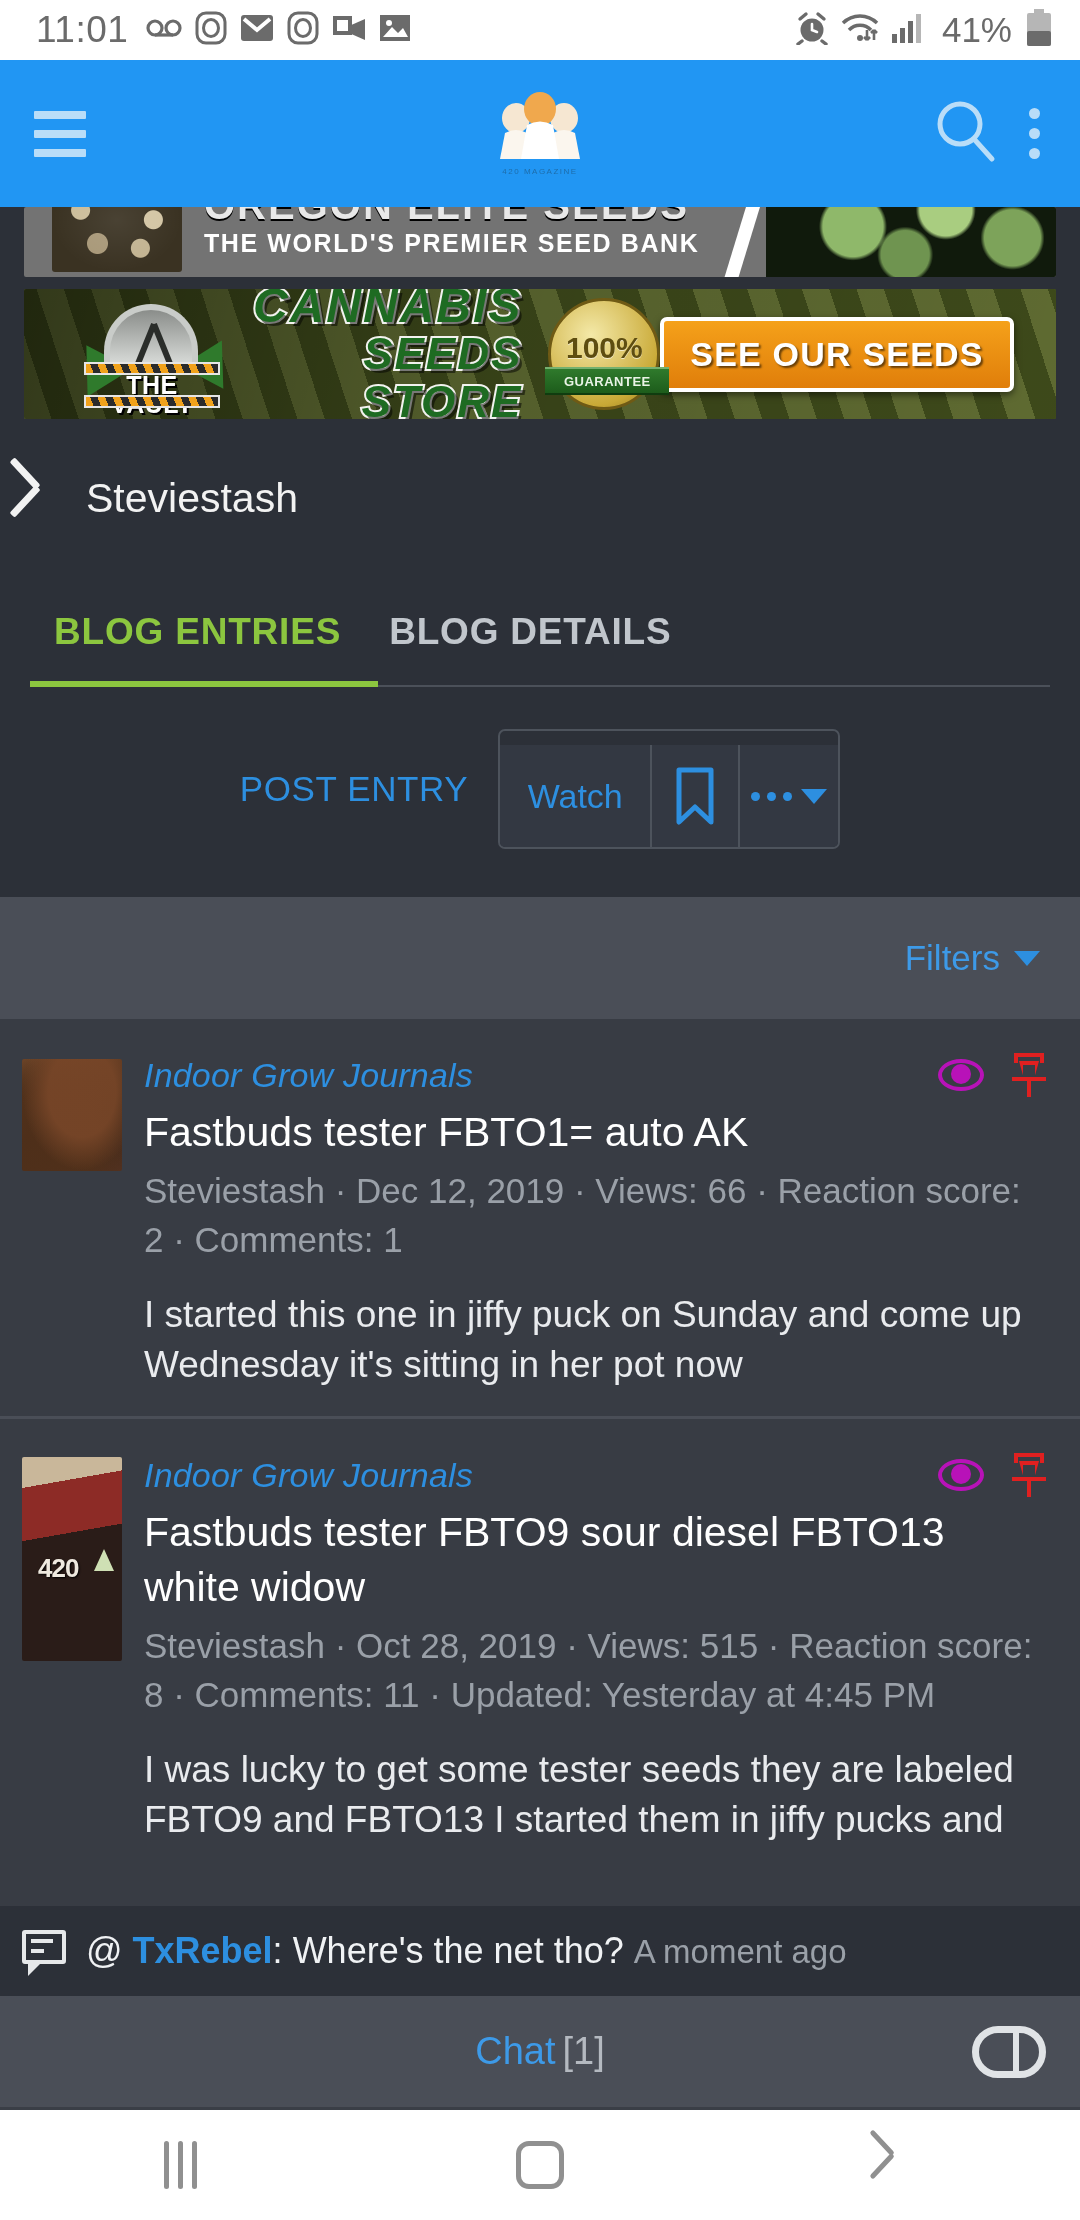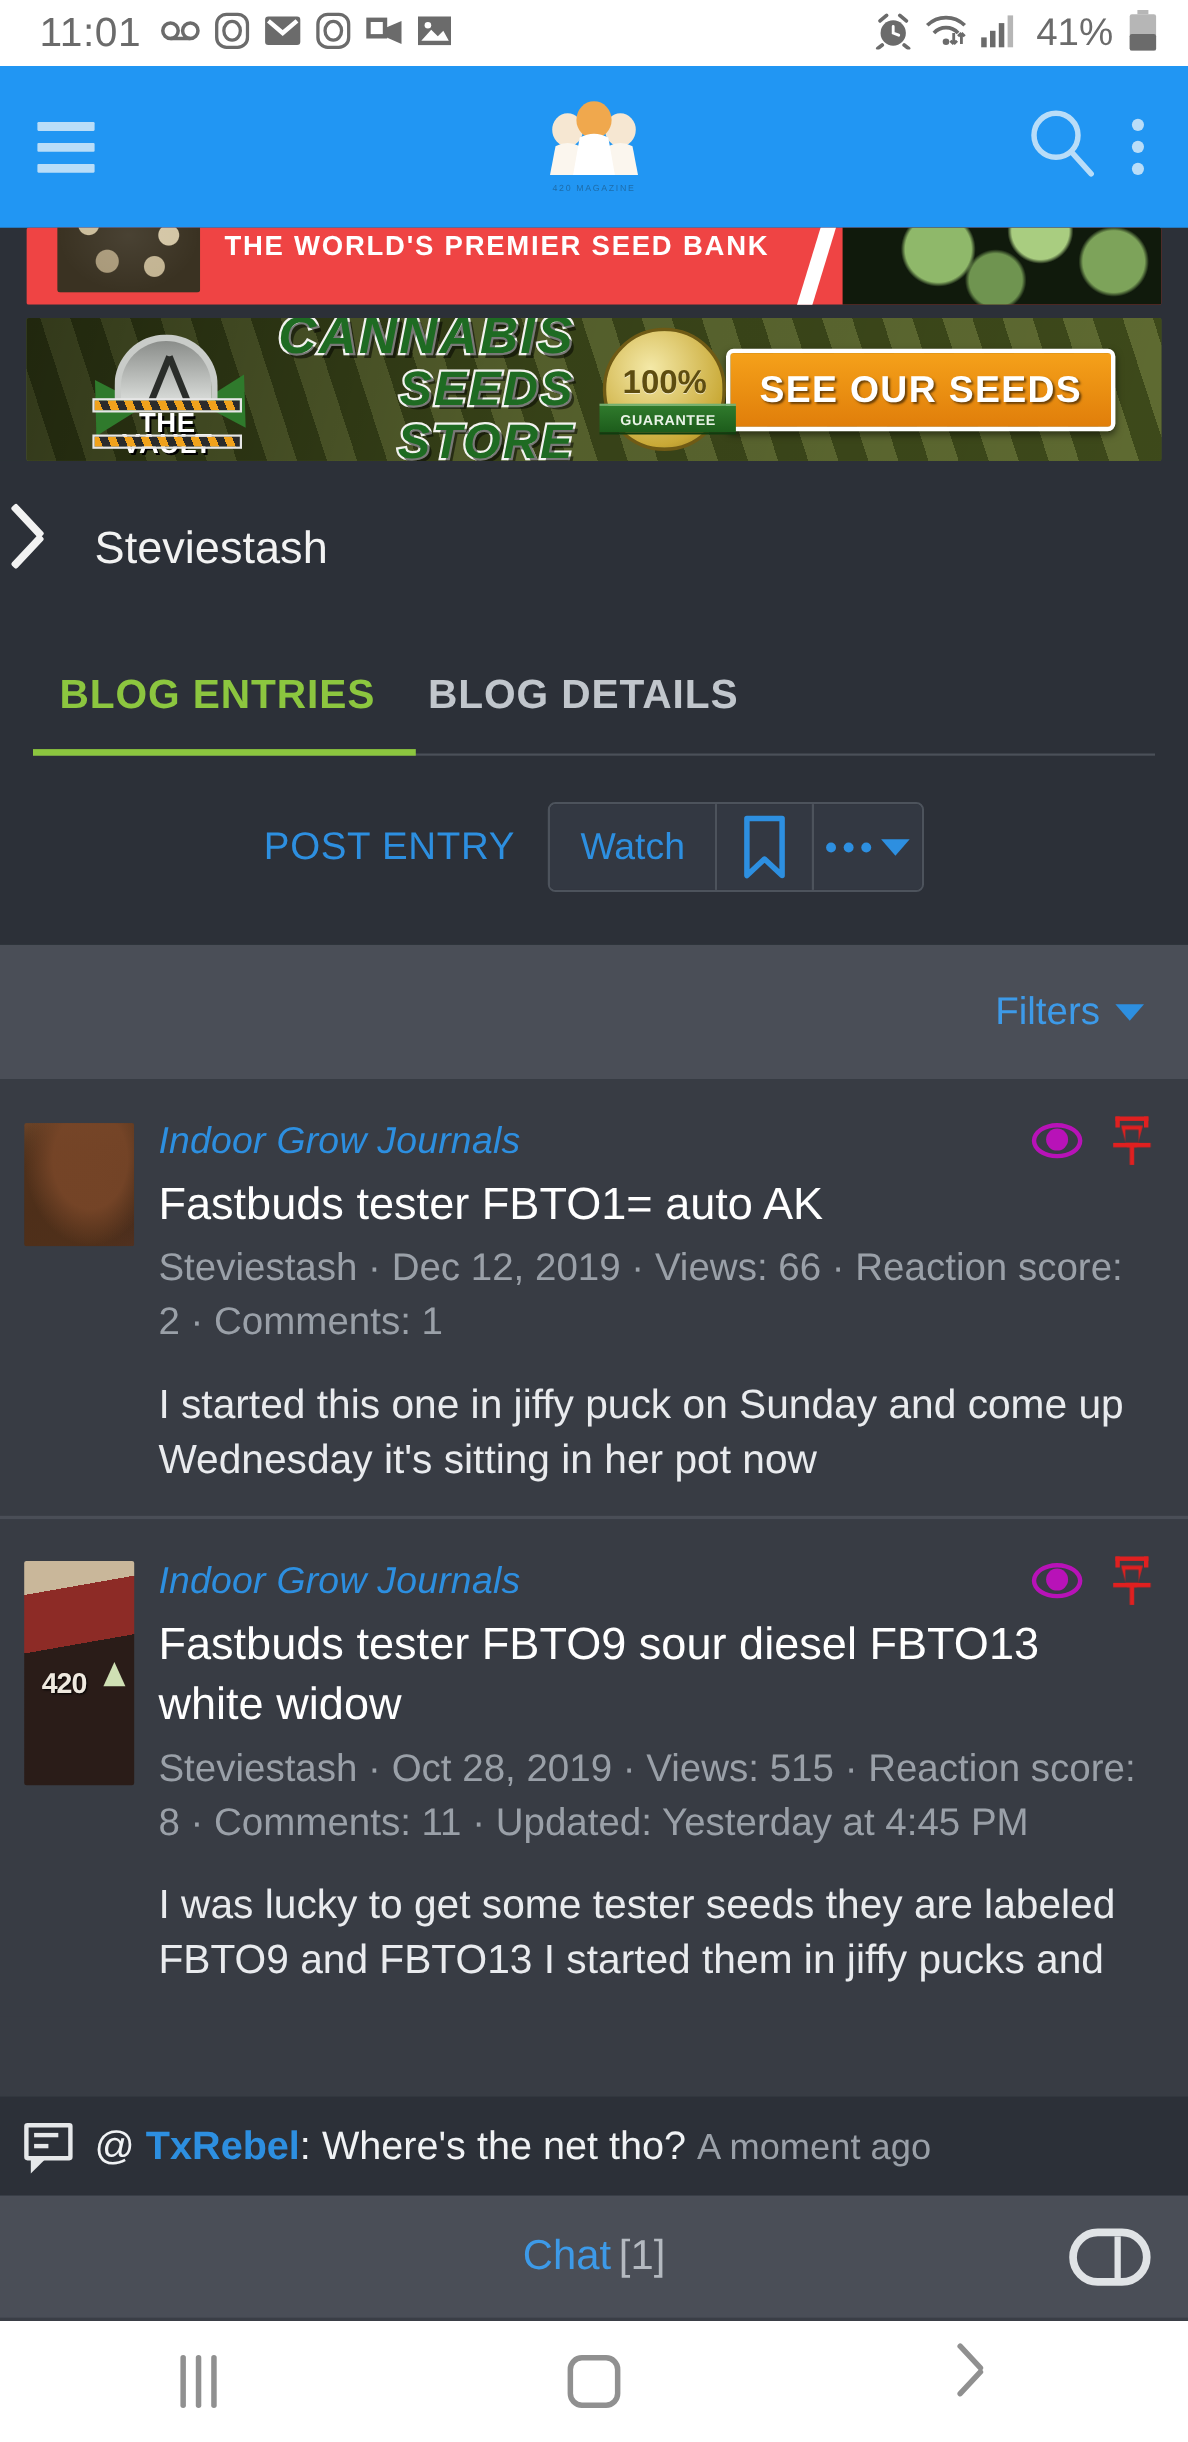--- a/index.html
+++ b/index.html
@@ -45,21 +45,21 @@
   
   .ads { background:#2c3038; padding:0 24px; }
   .ad {
     width:1032px; overflow:hidden; position:relative; border-radius:2px;
   }
   .ad1 { height:70px; }
   .ad2 { height:130px; margin-top:12px; }
 
   .ad1-inner {
     position:absolute; left:0; top:-42px; width:1032px; height:112px;
-    background:#ef4444; display:flex; align-items:flex-start;
+    background:#737373; display:flex; align-items:center;
   }
   .ad1-seedpic {
     width:130px; height:95px; margin-left:28px; margin-top:6px; border-radius:3px;
     background:
       radial-gradient(circle at 22% 35%, #cbbd9a 0 9px, transparent 10px),
       radial-gradient(circle at 55% 22%, #b9a882 0 8px, transparent 9px),
       radial-gradient(circle at 78% 45%, #d3c5a4 0 9px, transparent 10px),
       radial-gradient(circle at 35% 70%, #a89878 0 10px, transparent 11px),
       radial-gradient(circle at 68% 75%, #c2b391 0 9px, transparent 10px),
       #3a3222;
@@ -200,22 +200,22 @@
 
   .actionrow {
     display:flex; align-items:center; justify-content:center;
     padding:42px 0 48px 0; gap:0;
   }
   .post-entry {
     color:#2d8fe0; font-size:35px; letter-spacing:.6px; margin-right:30px;
   }
   .btngroup { display:flex; border:2px solid #4d535c; border-radius:7px; overflow:hidden; }
   .btngroup > div {
-    height:78px; display:flex; align-items:center; justify-content:center;
-    background:#333842; border-right:2px solid #4d535c;
+    height:102px; display:flex; align-items:center; justify-content:center;
+    background:#333842; border-right:2px solid #4d535c;margin-top:14px;
   }
   .btngroup > div:last-child { border-right:none; }
   .btn-watch { width:152px; color:#2d8fe0; font-size:34px; }
   .btn-bookmark { width:88px; }
   .btn-more { width:98px; gap:9px; }
   .dots3 { display:flex; gap:7px; }
   .dots3 i { width:9px;height:9px;border-radius:50%;background:#2d8fe0;display:block; }
   .caret-dn {
     width:0;height:0;border-left:13px solid transparent;border-right:13px solid transparent;
     border-top:15px solid #2d8fe0;

